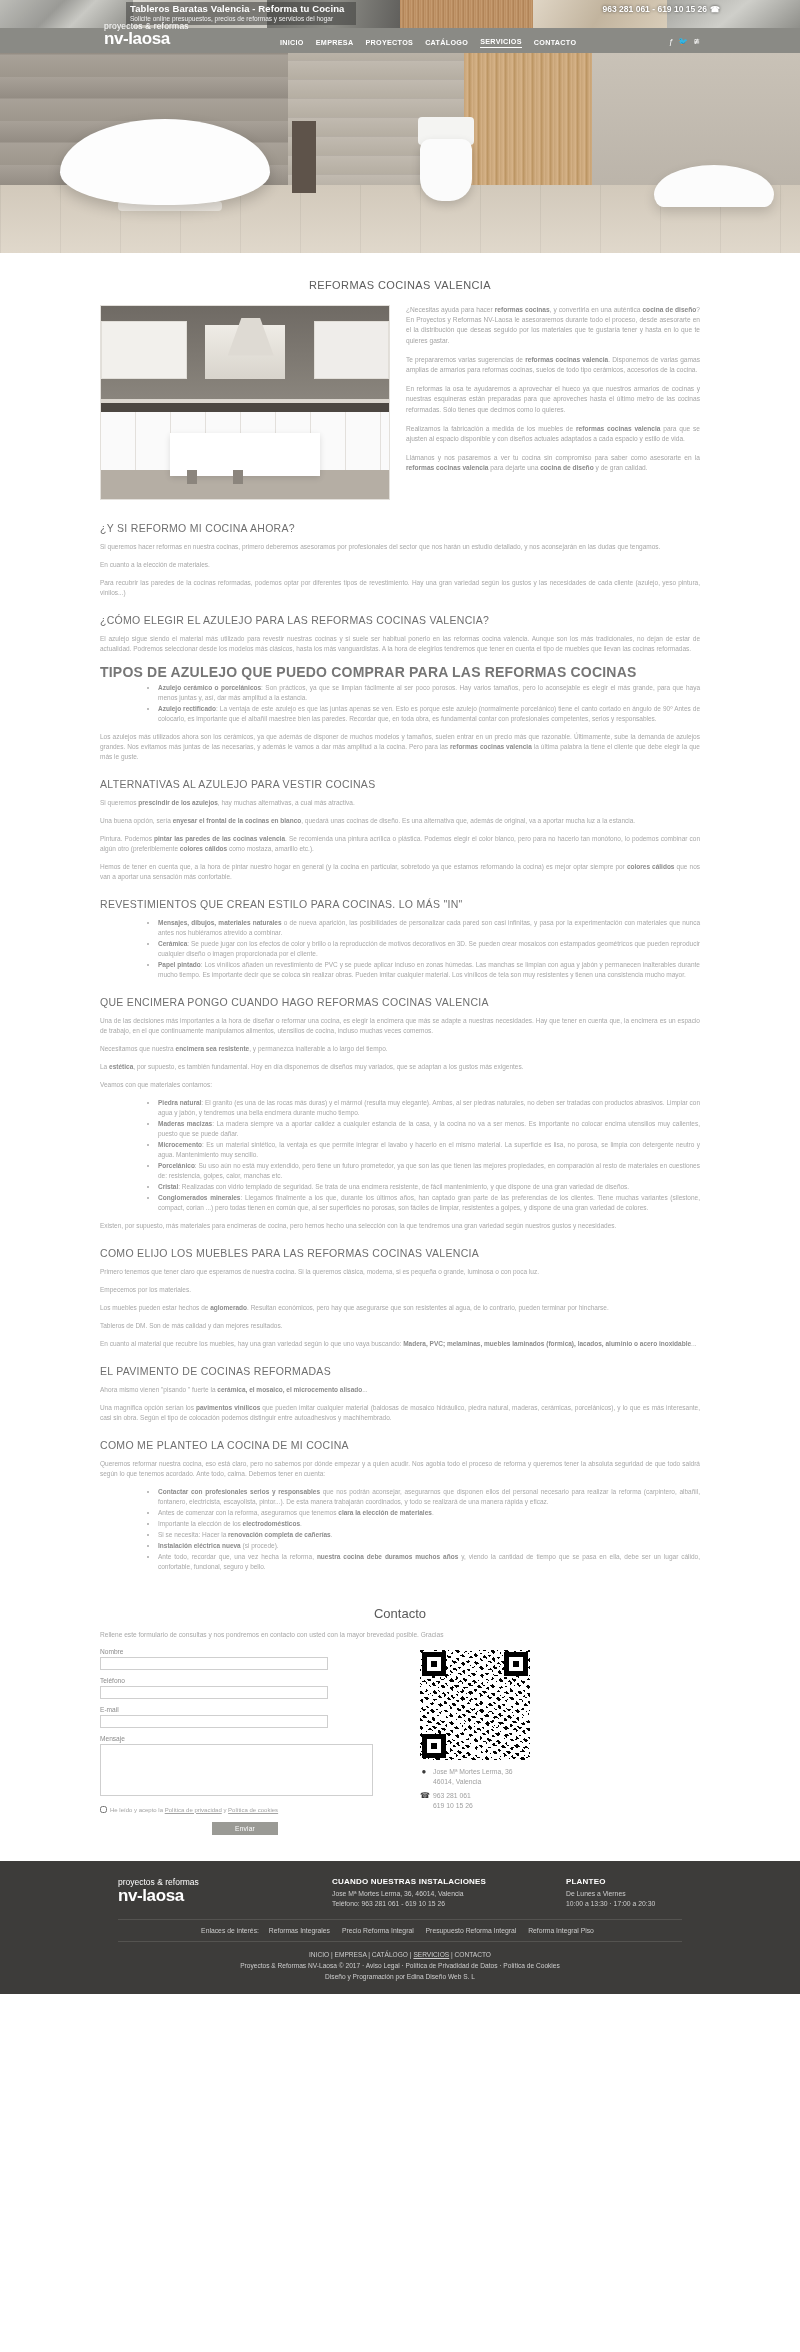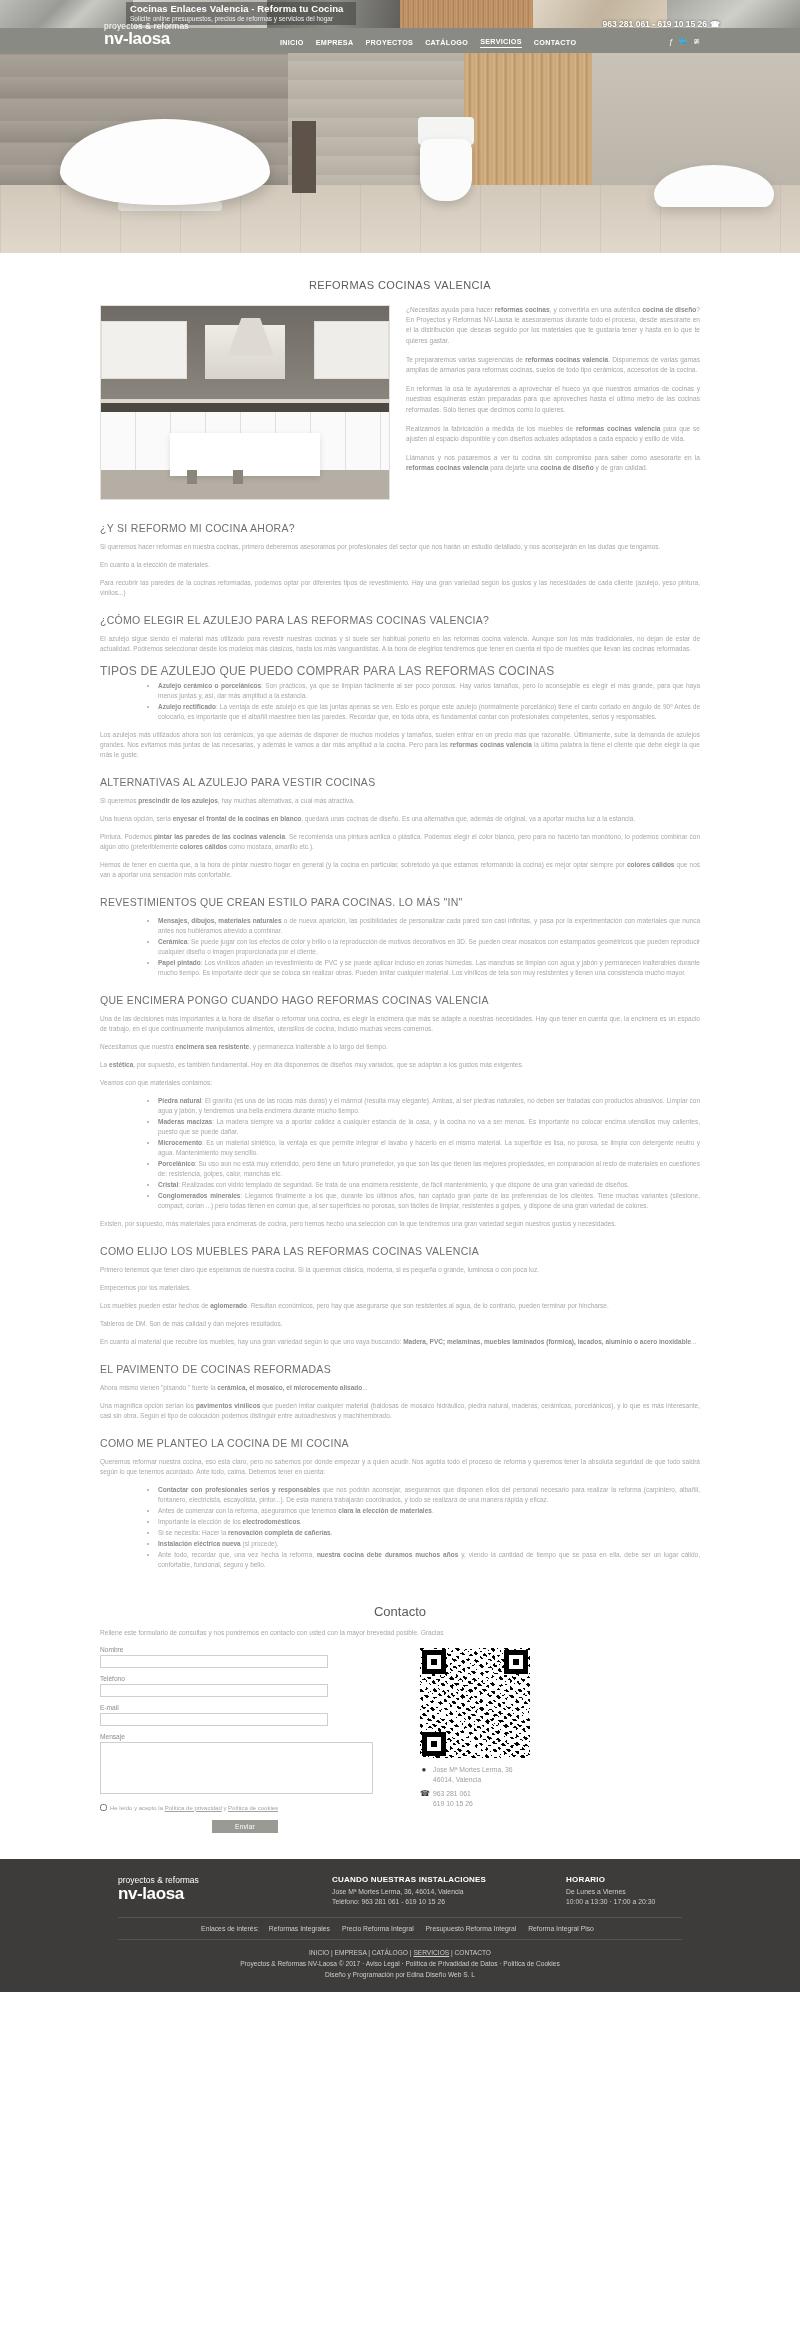--- a/index.html
+++ b/index.html
@@ -34,21 +34,21 @@
     padding:1px 4px 2px 4px;
   }
   .banner-title{
     color:#fff; font-size:9.5px; font-weight:bold; letter-spacing:0.1px;
     line-height:11px; white-space:nowrap;
   }
   .banner-sub{
     color:#f0f0f0; font-size:6.5px; line-height:9px; white-space:nowrap;
   }
   .banner-phone{
-    position:absolute; right:80px; top:19px;
+    position:absolute; right:80px; top:4px;
     color:#ffffff; font-size:8.5px; font-weight:bold;
     text-shadow:0 0 3px rgba(0,0,0,.7);
     white-space:nowrap;
   }
   .banner-phone .ph{ font-size:8px; margin-left:3px;}
   
   .navbar{
     height:25px; background:#8a8a85; position:relative;
   }
   .navwrap{ width:620px; margin:0 auto; position:relative; height:25px;}
@@ -134,21 +134,21 @@
   .intro-text p{
     margin:0 0 9px 0; font-size:6.6px; line-height:10.2px; text-align:justify;
     color:#a5a5a5;
   }
   .intro-text b{ color:#8a8a8a; }
   h2.sec{
     font-size:10.5px; color:#6f6f6f; font-weight:normal; letter-spacing:0.3px;
     margin:16px 0 8px 0; text-transform:uppercase;
   }
   h3.sub{
-    font-size:12px; color:#767676; font-weight:normal; letter-spacing:0.2px;
+    font-size:14px; color:#767676; font-weight:bold; letter-spacing:0.2px;
     margin:10px 0 3px 0; text-transform:uppercase;
   }
   p.body{
     font-size:6.5px; line-height:10px; text-align:justify; color:#a8a8a8;
     margin:0 0 8px 0;
   }
   p.body b, li b{ color:#8c8c8c; font-weight:bold;}
   ul.body{
     margin:0 0 8px 0; padding-left:58px; list-style:disc;
   }
@@ -233,21 +233,21 @@
 <div class="topbar">
   <div class="topbar-photos">
     <div class="tp tp1"></div>
       <div class="tp tp2"></div>
       <div class="tp tp3"></div>
     <div class="tp tp4"></div>
       <div class="tp tp5"></div>
       <div class="tp tp6"></div>
   </div>
   <div class="banner-text">
-    <div class="banner-title">Cocinas Enlaces Valencia - Reforma tu Cocina</div>
+    <div class="banner-title">Tableros Baratas Valencia - Reforma tu Cocina</div>
     <div class="banner-sub">Solicite online presupuestos, precios de reformas y servicios del hogar</div>
   </div>
   <div class="banner-phone">
     <span>963 281 061 - 619 10 15 26</span><span class="ph">☎</span>
   </div>
 </div>
 
 <div class="navbar">
   <div class="navwrap">
     <div class="logo">
@@ -416,21 +416,21 @@
       <div style="width:180px">
         <div class="flogo-small">proyectos &amp; reformas</div>
         <div class="flogo-big">nv-laosa</div>
       </div>
       <div style="width:200px">
         <div class="fcol-h">CUANDO NUESTRAS INSTALACIONES</div>
         <div class="fcol-l">Jose Mª Mortes Lerma, 36, 46014, Valencia</div>
         <div class="fcol-l">Teléfono: 963 281 061 - 619 10 15 26</div>
       </div>
       <div>
-        <div class="fcol-h">HORARIO</div>
+        <div class="fcol-h">PLANTEO</div>
         <div class="fcol-l">De Lunes a Viernes</div>
         <div class="fcol-l">10:00 a 13:30 · 17:00 a 20:30</div>
       </div>
     </div>
     <div class="fdiv"></div>
     <div class="flinks">
       <span class="lbl">Enlaces de interés:</span>
       <a href="#">Reformas Integrales</a>
       <a href="#">Precio Reforma Integral</a>
       <a href="#">Presupuesto Reforma Integral</a>

